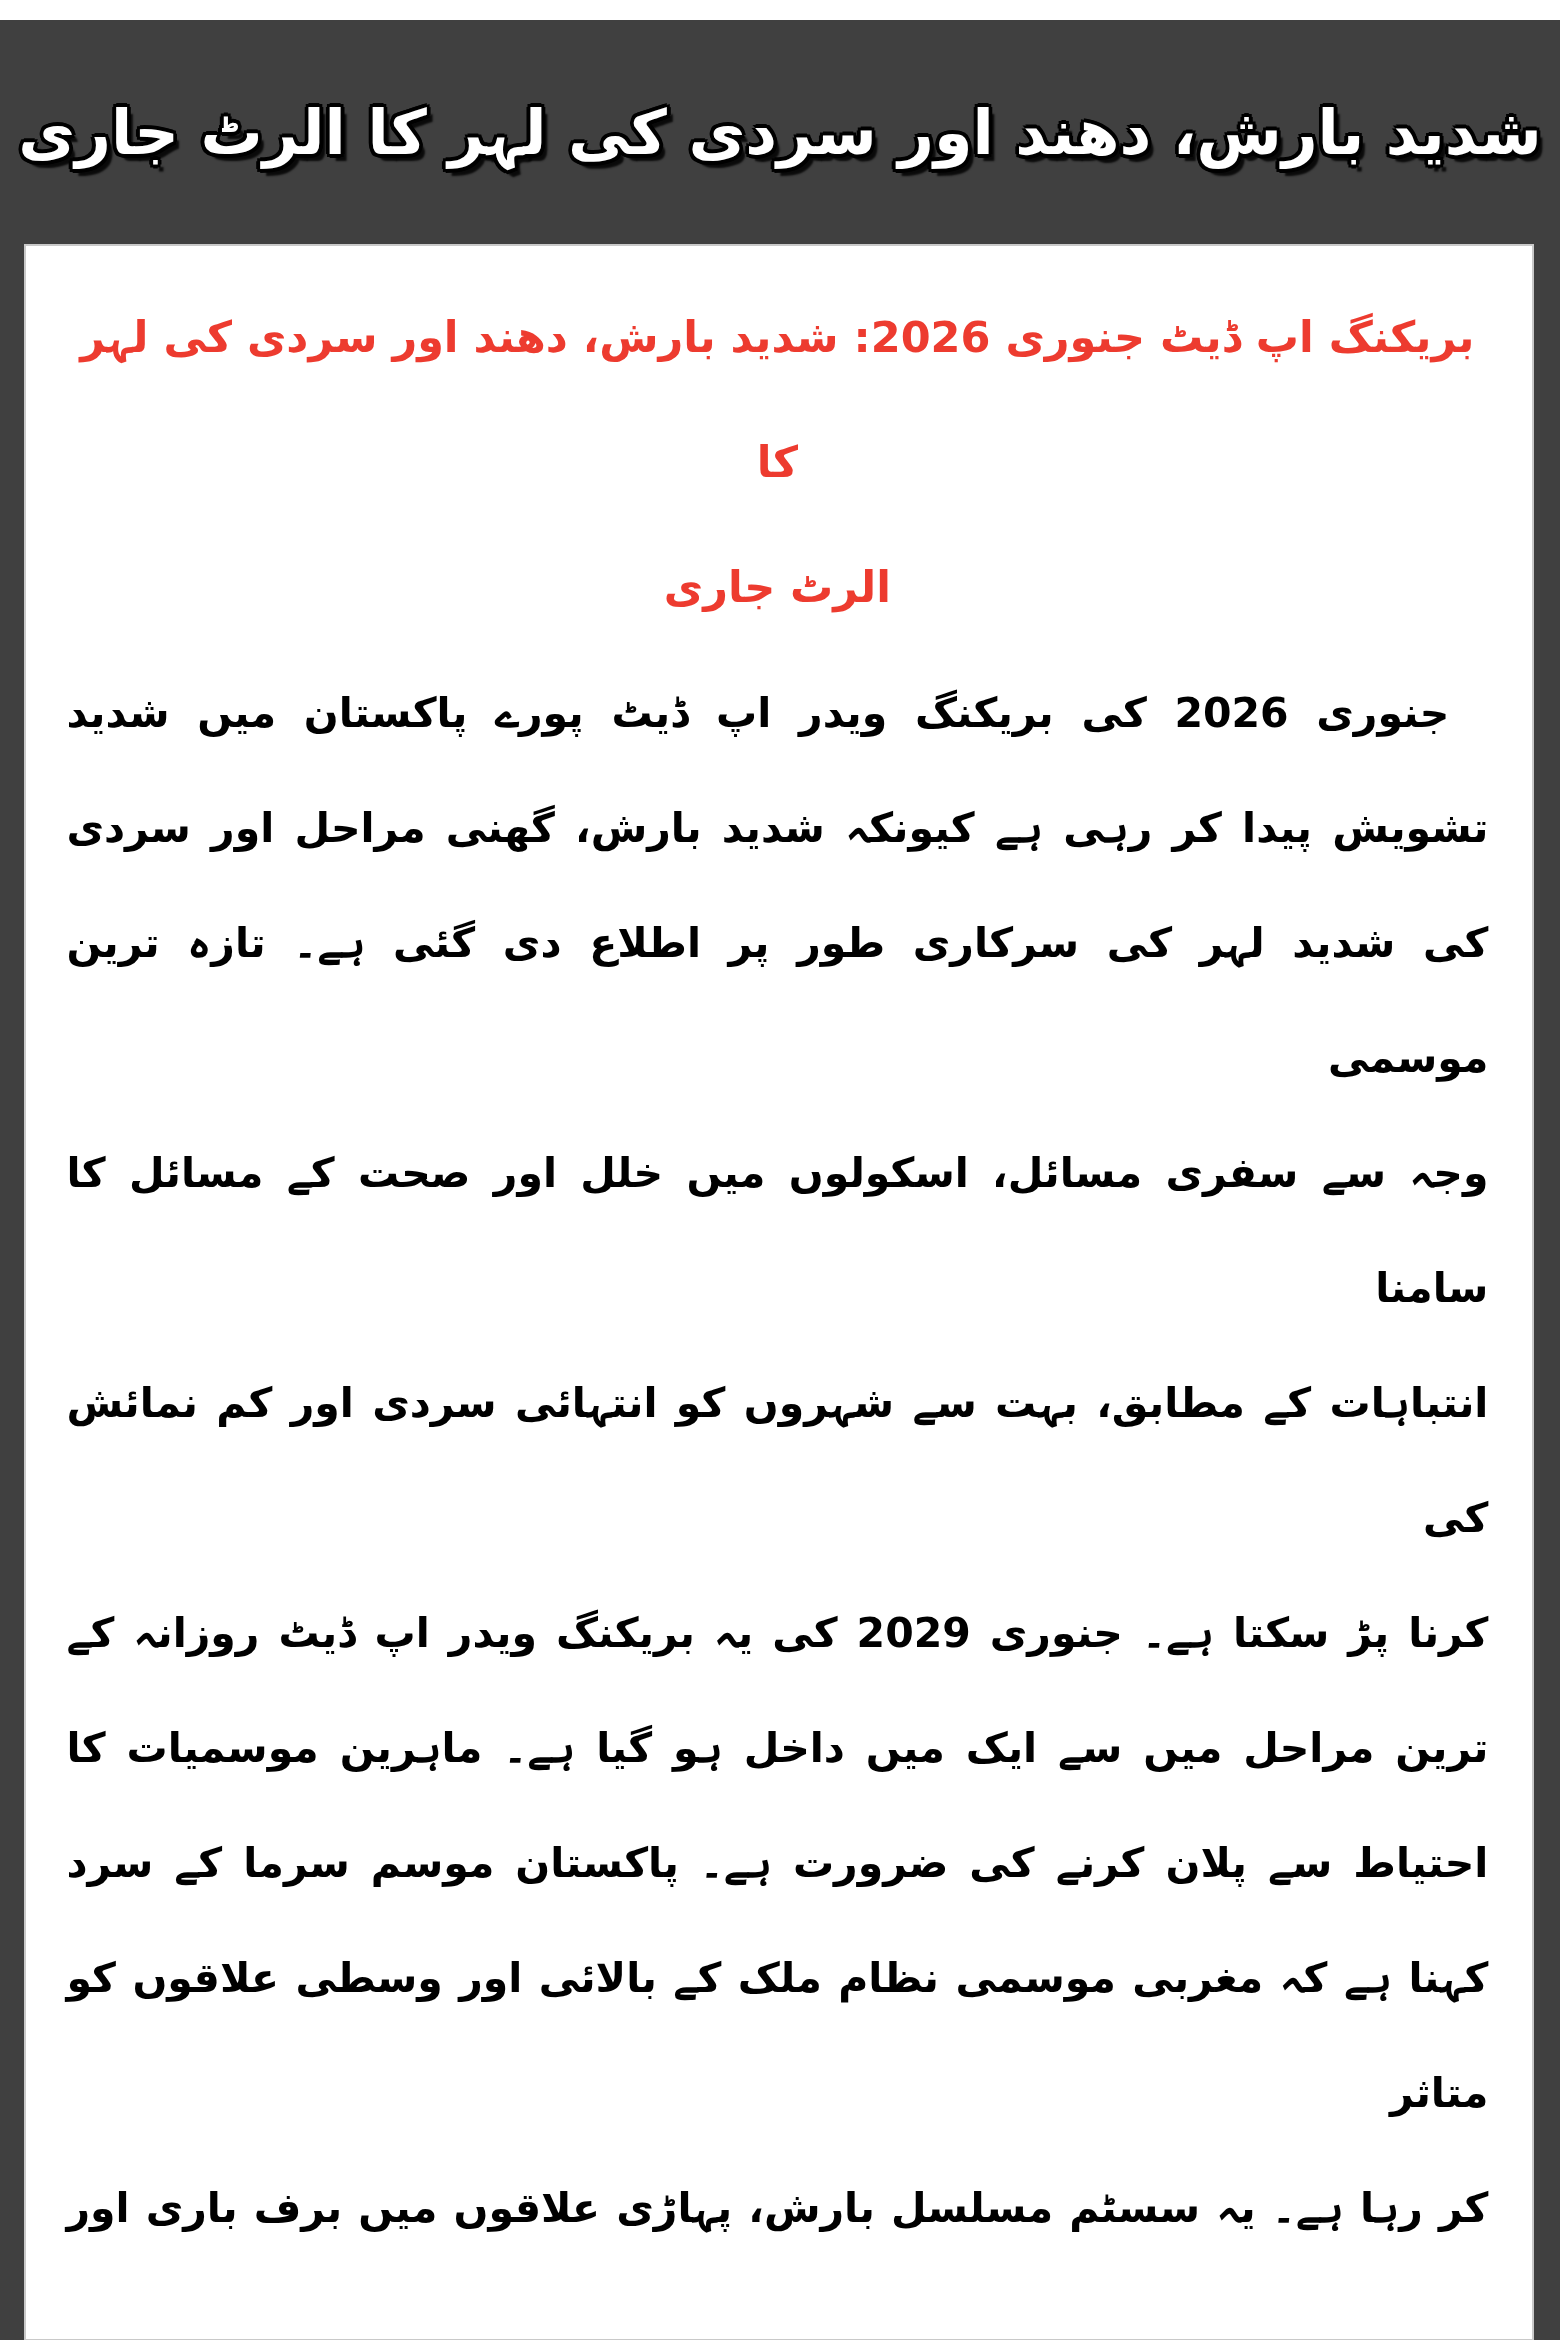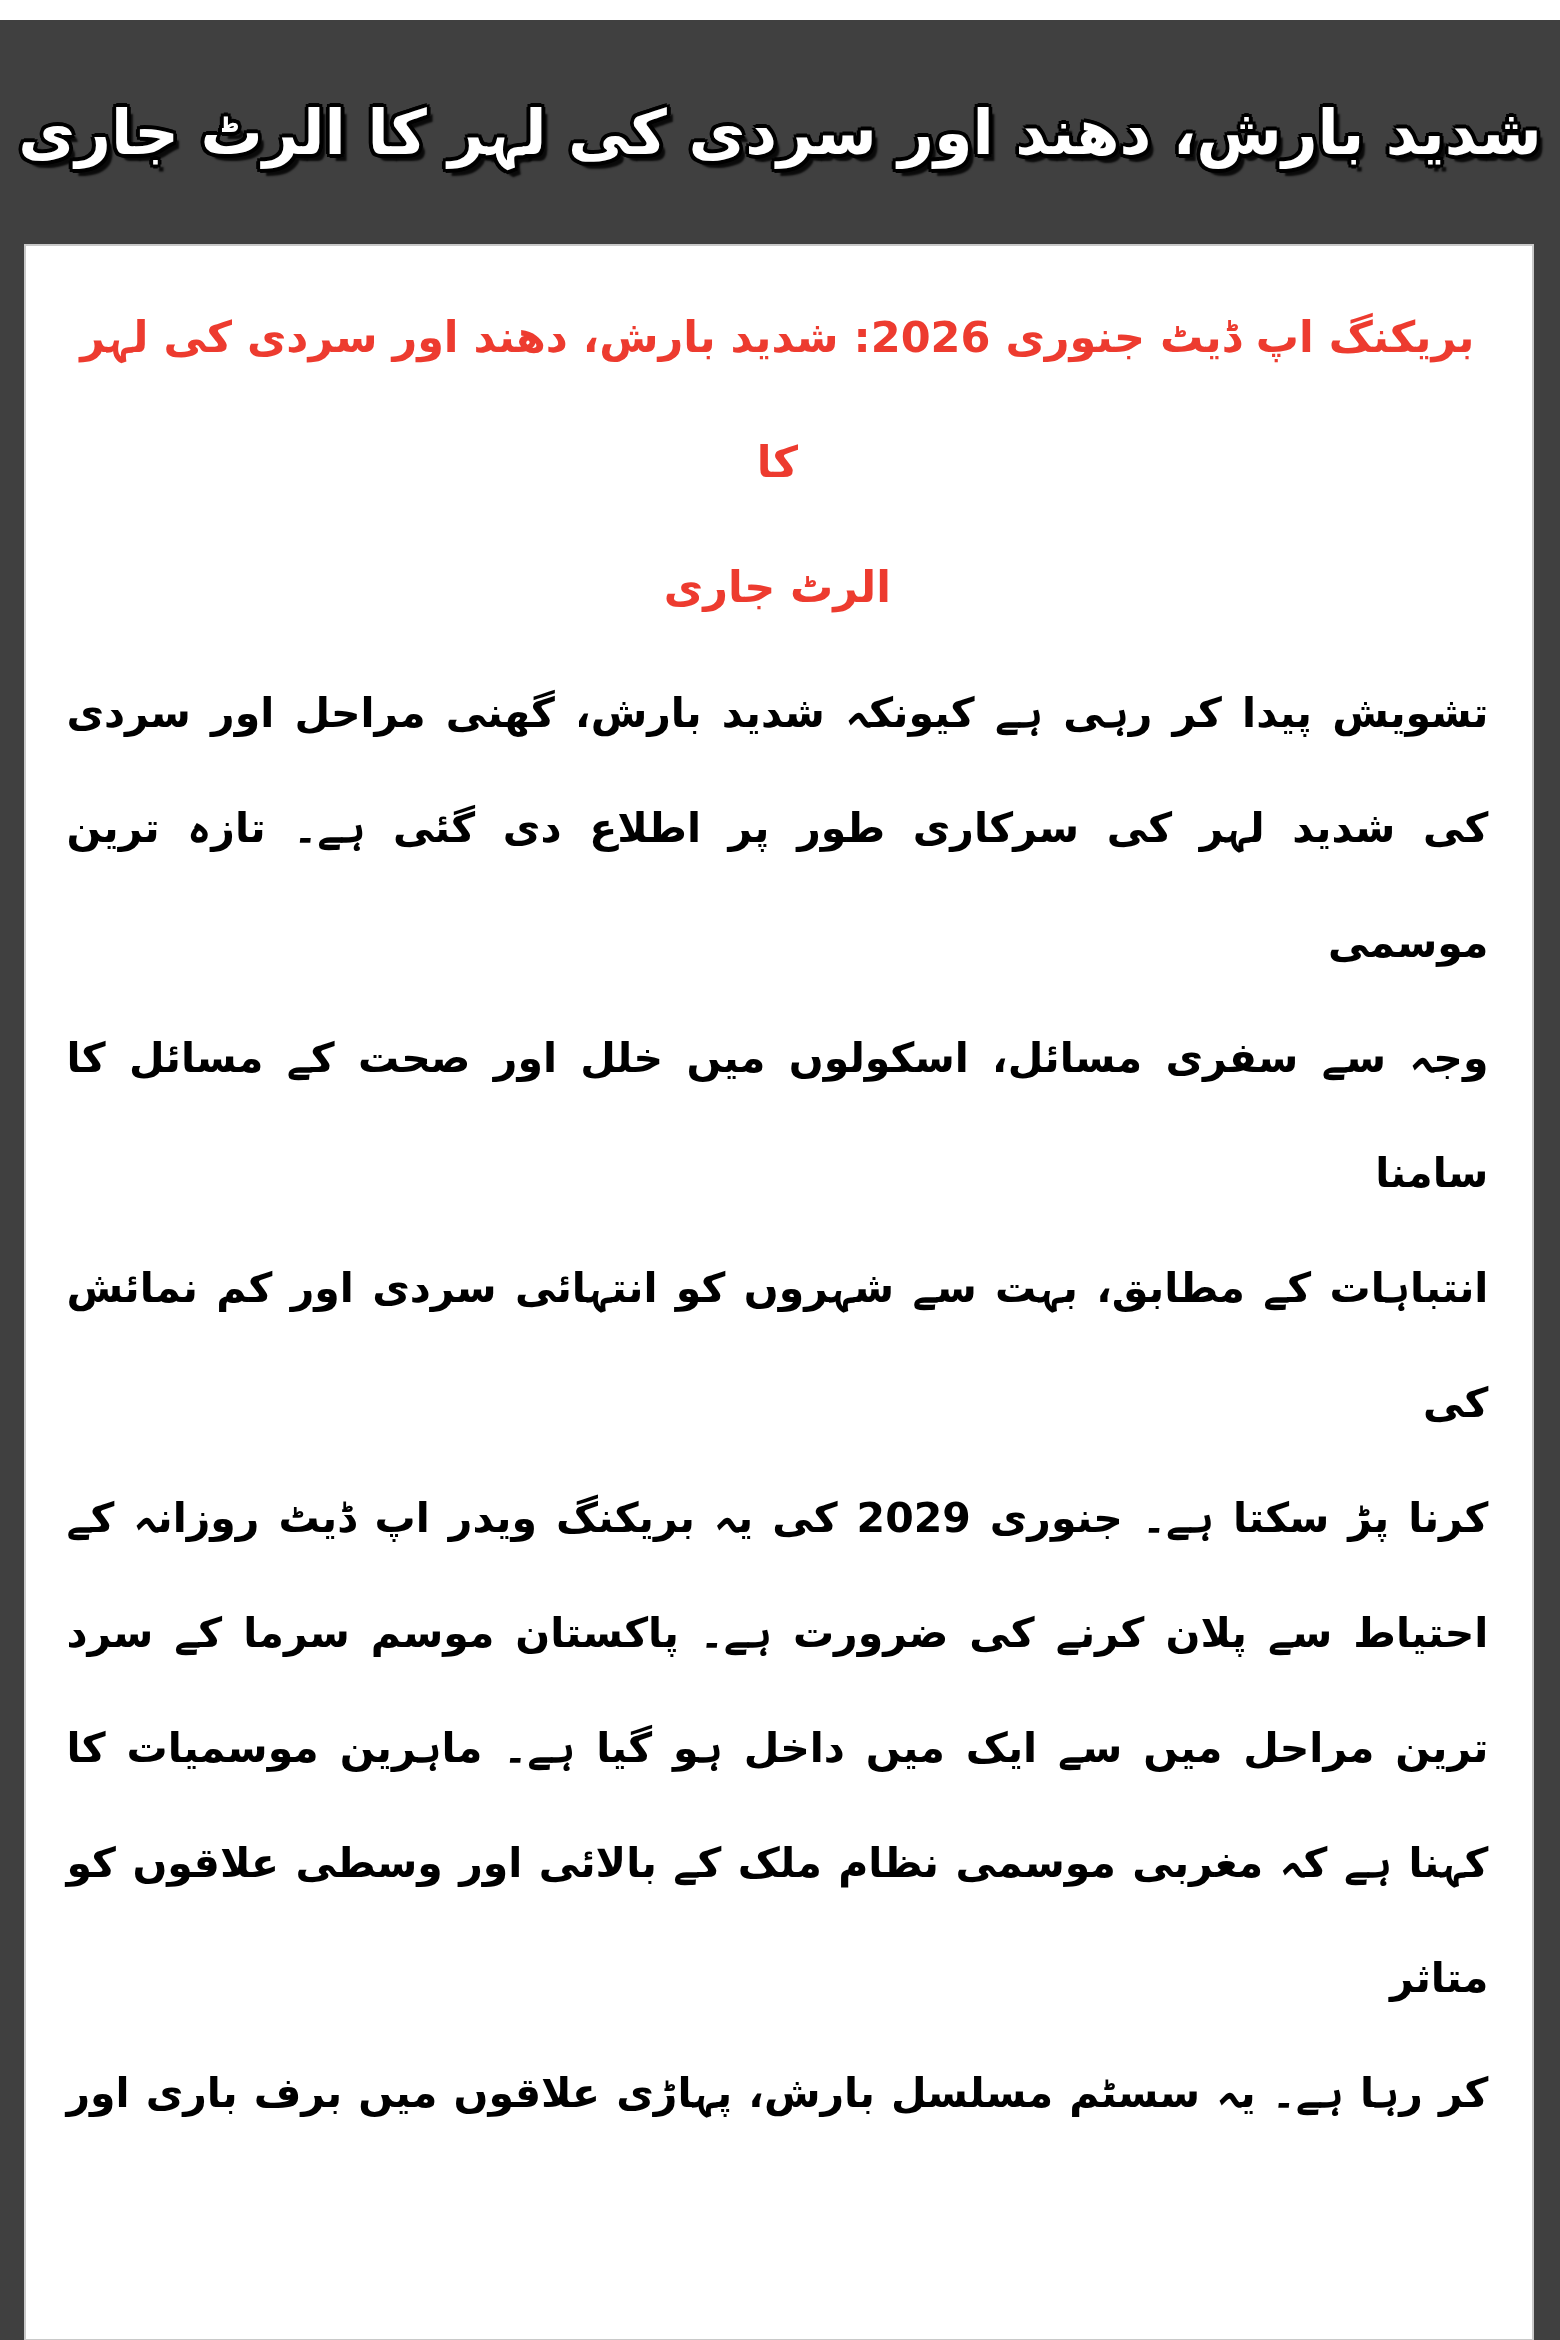--- a/index.html
+++ b/index.html
@@ -85,27 +85,28 @@
   </div>
 
   <div class="content-card">
 
     <div class="article-heading">
       <div>بریکنگ اپ ڈیٹ جنوری 2026: شدید بارش، دھند اور سردی کی لہر کا</div>
       <div>الرٹ جاری</div>
     </div>
 
     <div class="article-body">
+      <div class="body-line first">جنوری 2026 کی بریکنگ ویدر اپ ڈیٹ پورے پاکستان میں شدید</div>
       <div class="body-line">تشویش پیدا کر رہی ہے کیونکہ شدید بارش، گھنی مراحل اور سردی</div>
       <div class="body-line">کی شدید لہر کی سرکاری طور پر اطلاع دی گئی ہے۔ تازہ ترین موسمی</div>
       <div class="body-line">وجہ سے سفری مسائل، اسکولوں میں خلل اور صحت کے مسائل کا سامنا</div>
       <div class="body-line">انتباہات کے مطابق، بہت سے شہروں کو انتہائی سردی اور کم نمائش کی</div>
       <div class="body-line">کرنا پڑ سکتا ہے۔ جنوری 2029 کی یہ بریکنگ ویدر اپ ڈیٹ روزانہ کے</div>
+      <div class="body-line">ترین مراحل میں سے ایک میں داخل ہو گیا ہے۔ ماہرین موسمیات کا</div>
       <div class="body-line">احتیاط سے پلان کرنے کی ضرورت ہے۔ پاکستان موسم سرما کے سرد</div>
-      <div class="body-line">ترین مراحل میں سے ایک میں داخل ہو گیا ہے۔ ماہرین موسمیات کا</div>
       <div class="body-line">کہنا ہے کہ مغربی موسمی نظام ملک کے بالائی اور وسطی علاقوں کو متاثر</div>
       <div class="body-line">کر رہا ہے۔ یہ سسٹم مسلسل بارش، پہاڑی علاقوں میں برف باری اور</div>
 
     </div>
 
   </div>
 
 </div>
 
 

